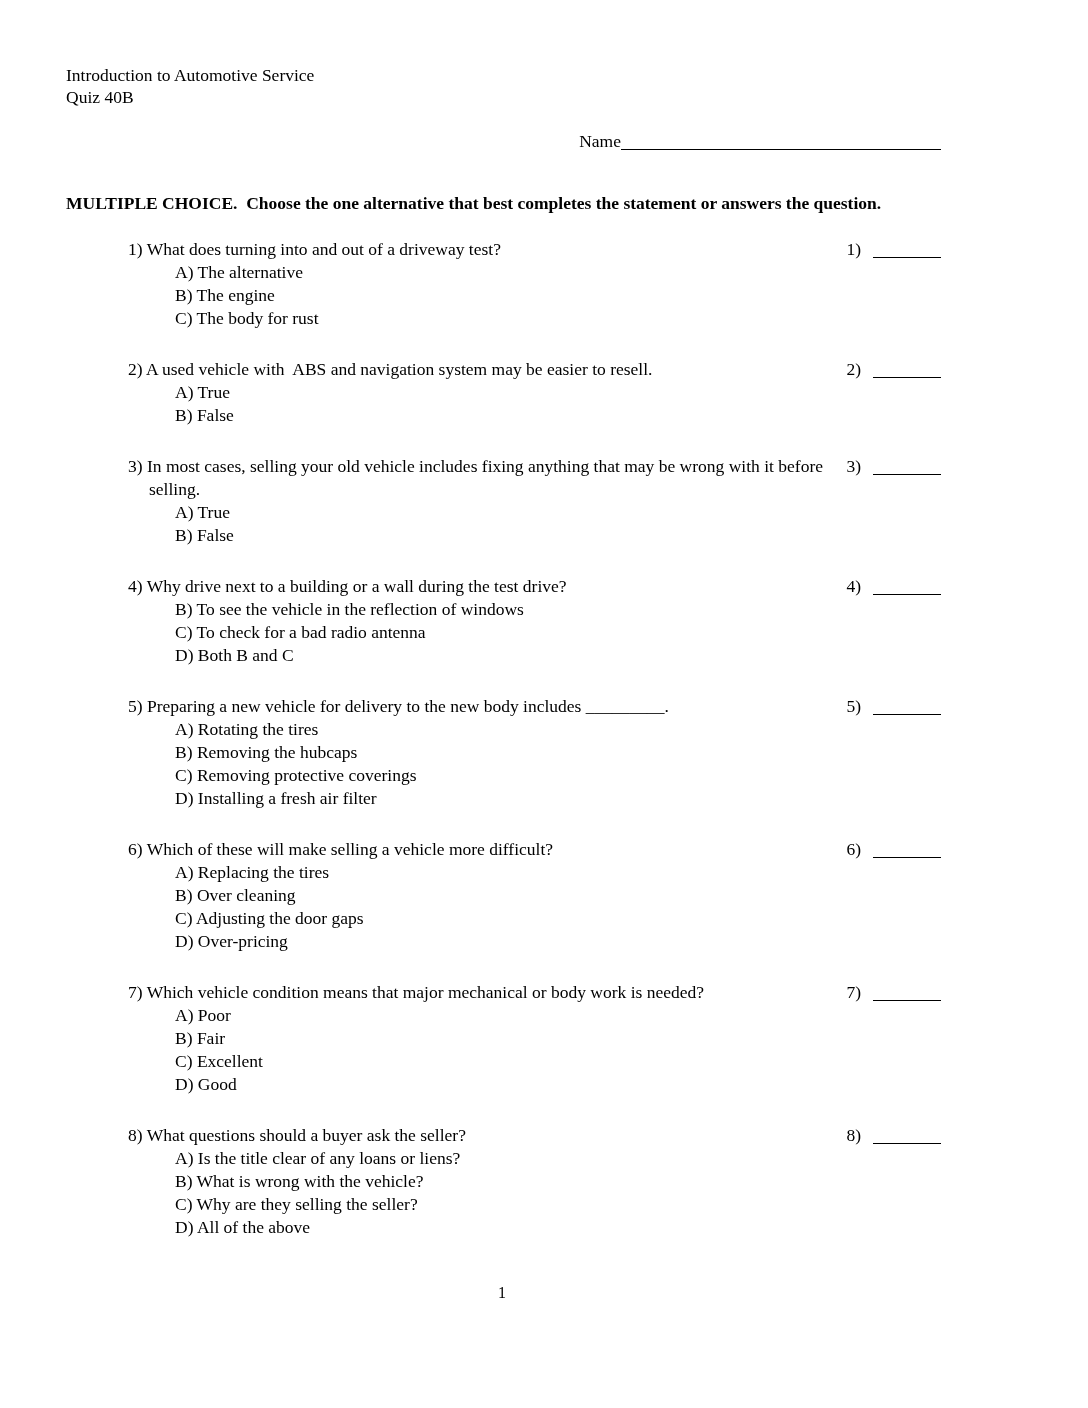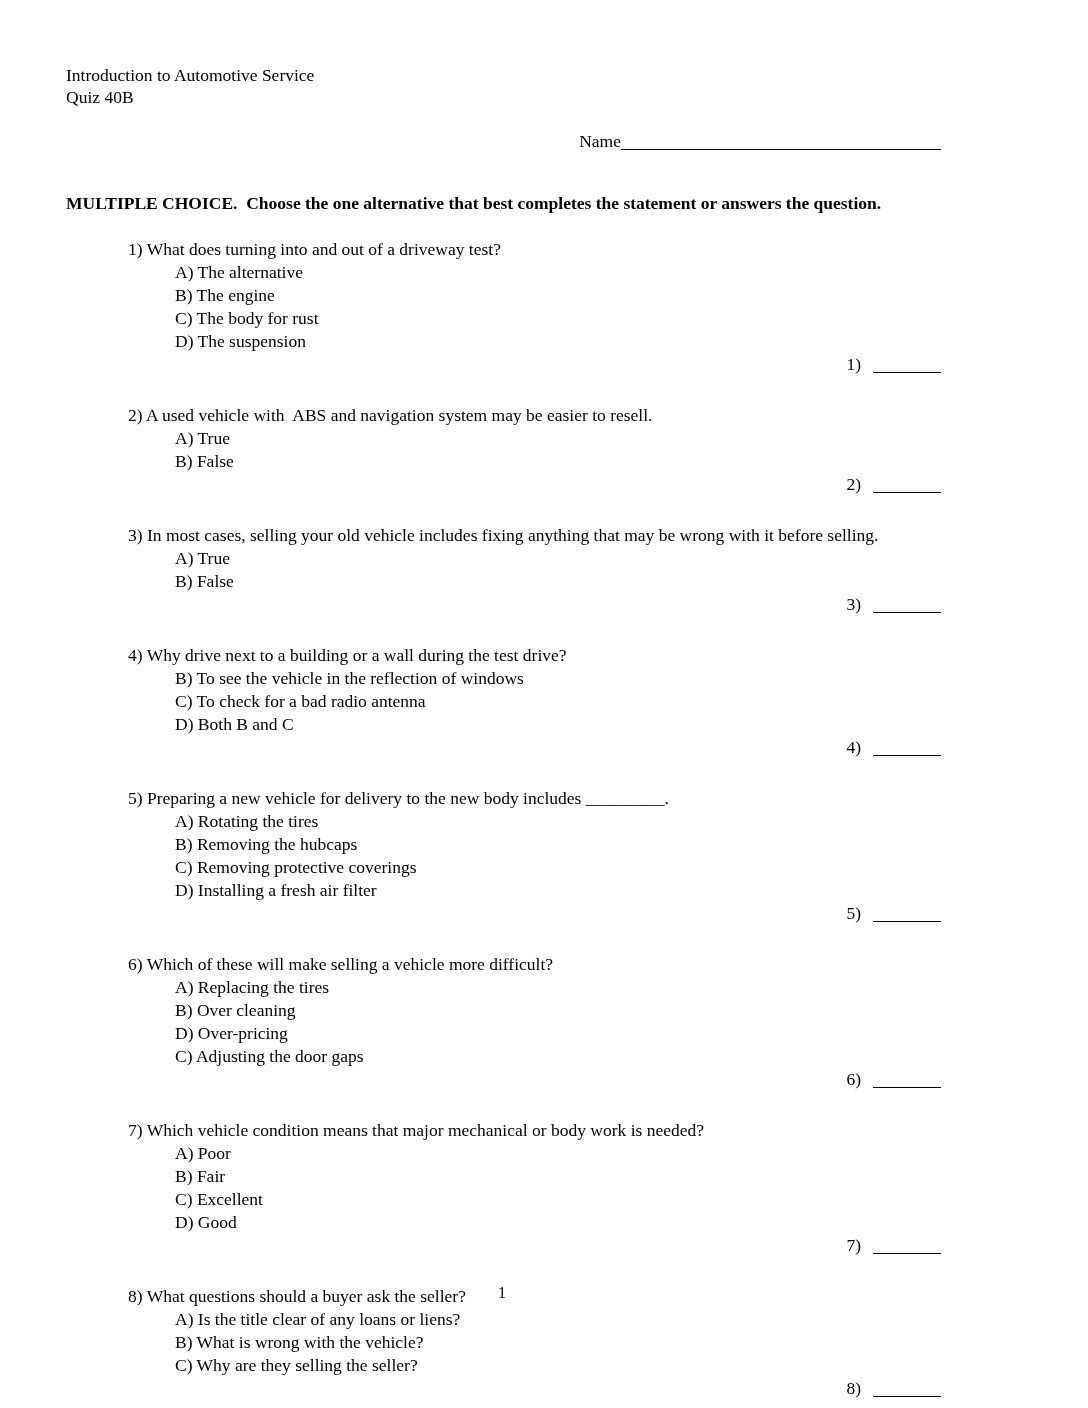--- a/index.html
+++ b/index.html
@@ -39,21 +39,20 @@
     white-space: pre-wrap;
   }
   .questions {
     margin-top: 24px;
     margin-left: 62px;
   }
   .question {
     display: flex;
     align-items: flex-start;
     margin-bottom: 28px;
-    flex-direction: column;
   }
   .q-main {
     width: 792px;
   }
   .q-text {
     padding-left: 21px;
     text-indent: -21px;
     line-height: 23px;
     white-space: pre-wrap;
   }
@@ -103,21 +102,20 @@
   <div class="instructions">MULTIPLE CHOICE.  Choose the one alternative that best completes the statement or answers the question.</div>
 
   <div class="questions" id="questions">
       <div class="question">
         <div class="q-main">
           <div class="q-text"><span class="q-num">1)</span><span class="q-body"> What does turning into and out of a driveway test?</span></div>
           <div class="choices">
             <div class="choice">A) The alternative</div>
             <div class="choice">B) The engine</div>
             <div class="choice">C) The body for rust</div>
-            <div class="choice">D) The suspension</div>
           </div>
         </div>
         <div class="q-answer"><span class="a-num">1)</span><span class="a-line"></span></div>
       </div>
       <div class="question">
         <div class="q-main">
           <div class="q-text"><span class="q-num">2)</span><span class="q-body"> A used vehicle with  ABS and navigation system may be easier to resell.</span></div>
           <div class="choices">
             <div class="choice">A) True</div>
             <div class="choice">B) False</div>
@@ -157,22 +155,22 @@
           </div>
         </div>
         <div class="q-answer"><span class="a-num">5)</span><span class="a-line"></span></div>
       </div>
       <div class="question">
         <div class="q-main">
           <div class="q-text"><span class="q-num">6)</span><span class="q-body"> Which of these will make selling a vehicle more difficult?</span></div>
           <div class="choices">
             <div class="choice">A) Replacing the tires</div>
             <div class="choice">B) Over cleaning</div>
+            <div class="choice">C) Adjusting the door gaps</div>
             <div class="choice">D) Over-pricing</div>
-            <div class="choice">C) Adjusting the door gaps</div>
           </div>
         </div>
         <div class="q-answer"><span class="a-num">6)</span><span class="a-line"></span></div>
       </div>
       <div class="question">
         <div class="q-main">
           <div class="q-text"><span class="q-num">7)</span><span class="q-body"> Which vehicle condition means that major mechanical or body work is needed?</span></div>
           <div class="choices">
             <div class="choice">A) Poor</div>
             <div class="choice">B) Fair</div>
@@ -182,20 +180,21 @@
         </div>
         <div class="q-answer"><span class="a-num">7)</span><span class="a-line"></span></div>
       </div>
       <div class="question">
         <div class="q-main">
           <div class="q-text"><span class="q-num">8)</span><span class="q-body"> What questions should a buyer ask the seller?</span></div>
           <div class="choices">
             <div class="choice">A) Is the title clear of any loans or liens?</div>
             <div class="choice">B) What is wrong with the vehicle?</div>
             <div class="choice">C) Why are they selling the seller?</div>
+            <div class="choice">D) All of the above</div>
           </div>
         </div>
         <div class="q-answer"><span class="a-num">8)</span><span class="a-line"></span></div>
       </div>
     </div>
 
   <div class="footer">
     <span>1</span>
   </div>
 

